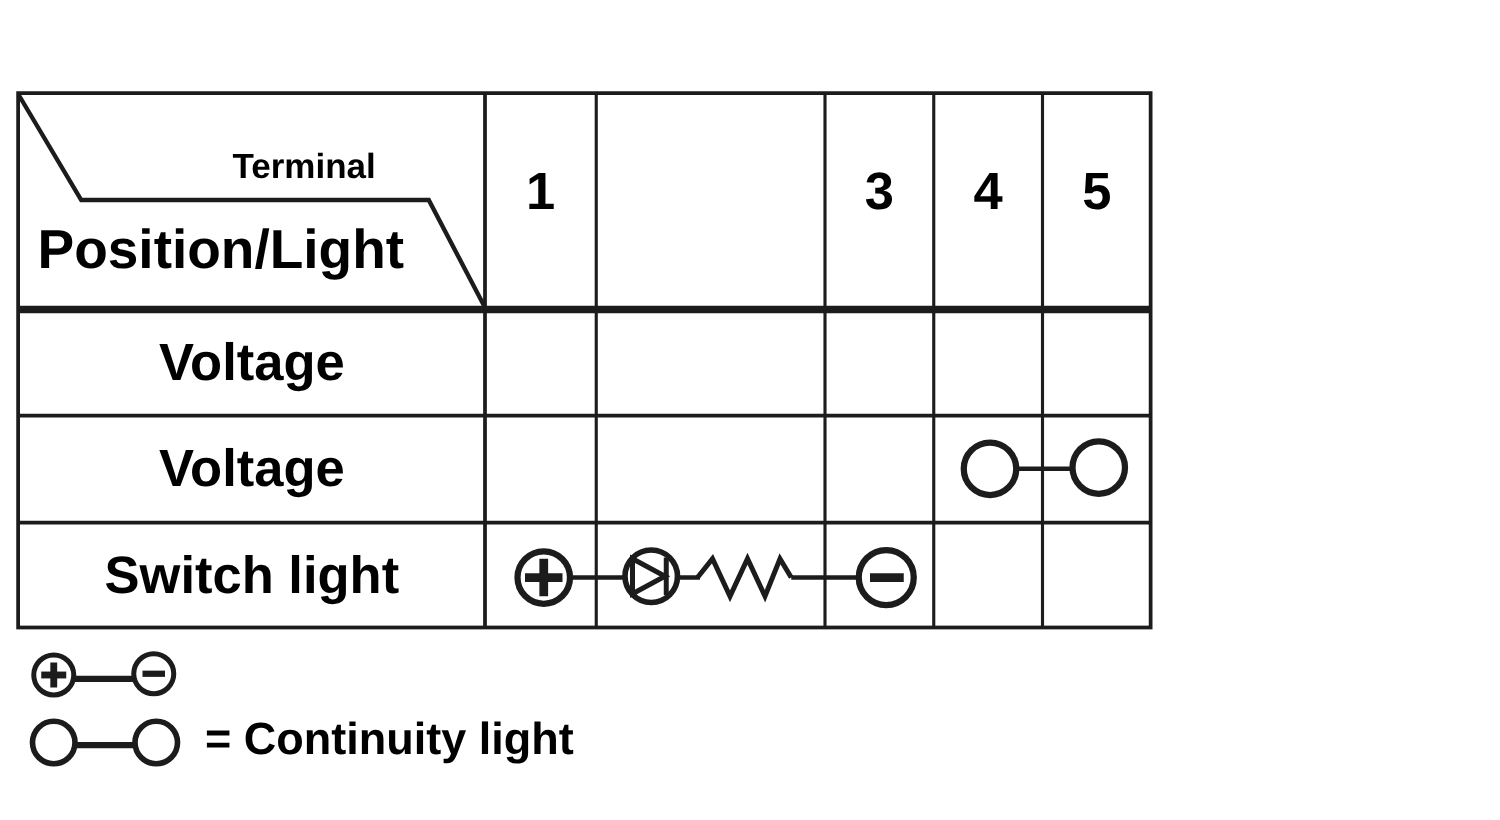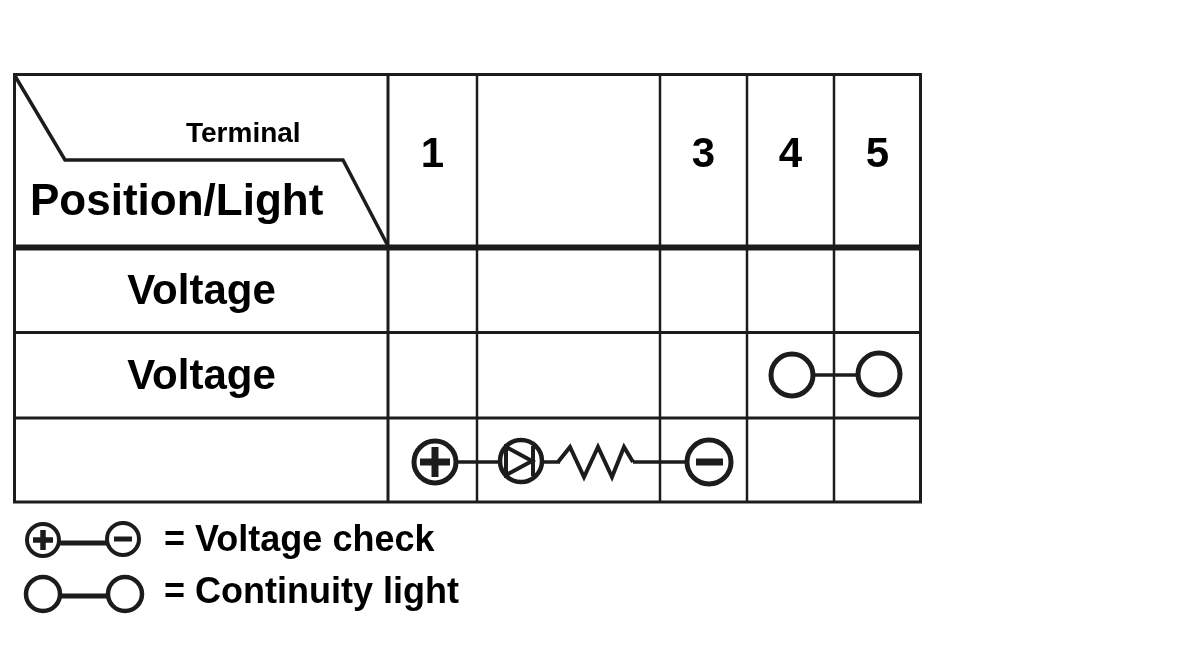--- a/index.html
+++ b/index.html
@@ -129,17 +129,17 @@
   <div class="t corner-bottom">Position/Light</div>
 
   <div class="t colnum c1">1</div>
   <div class="t colnum c2"></div>
   <div class="t colnum c3">3</div>
   <div class="t colnum c4">4</div>
   <div class="t colnum c5">5</div>
 
   <div class="t rowlabel r1">Voltage</div>
   <div class="t rowlabel r2">Voltage</div>
+  <div class="t rowlabel r3">Switch light</div>
 
-  <div class="t legendtext l1">= Voltage check</div>
   <div class="t legendtext l2">= Continuity light</div>
 
 </div>
 
 </body></html>

